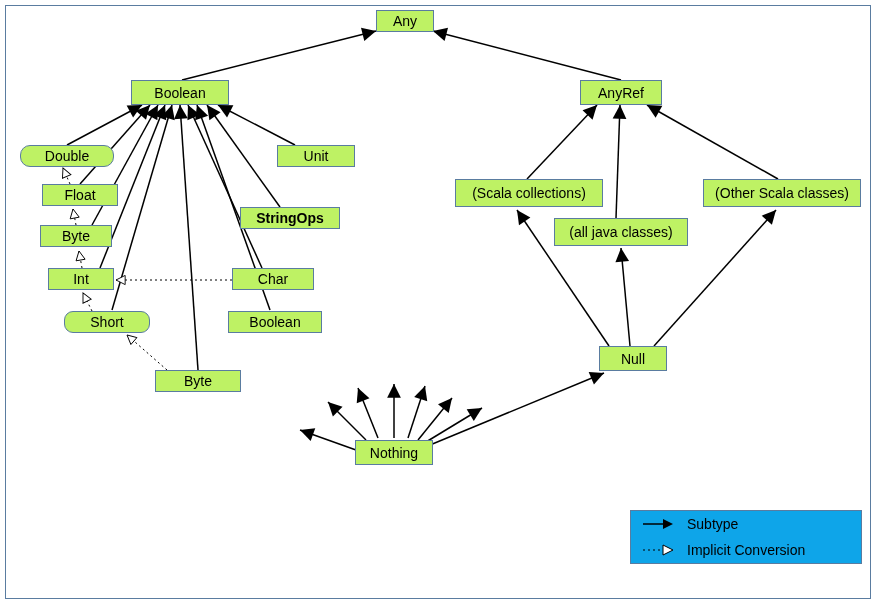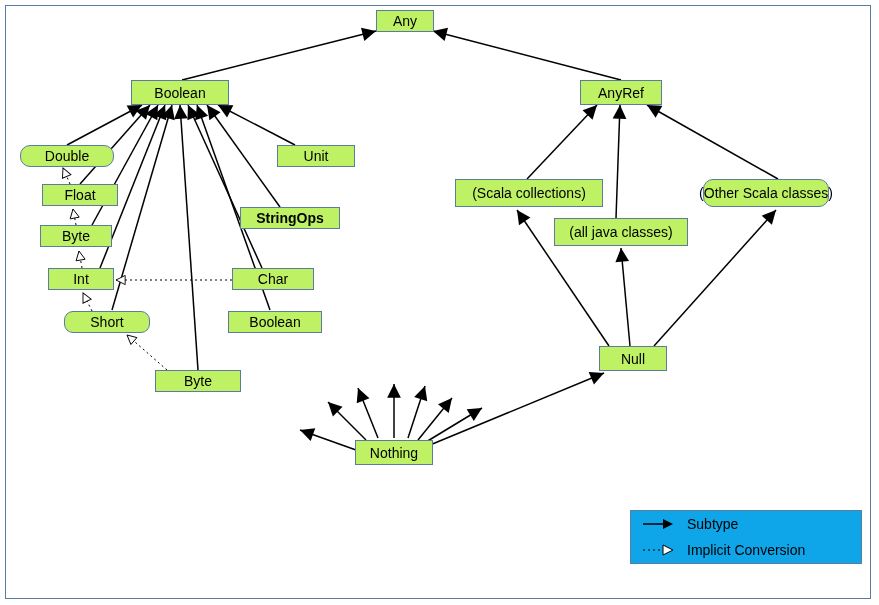--- a/index.html
+++ b/index.html
@@ -155,21 +155,21 @@
 <div class="node" style="left:265px; top:145px; width:78px;  height:22px;margin-left:12px;">
     <span>Unit</span>
   </div>
 
 <div class="node" style="left:455px; top:179px; width:148px; height:28px;">
     <span>(Scala collections)</span>
   </div>
 <div class="node" style="left:554px; top:218px; width:134px; height:28px;">
     <span>(all java classes)</span>
   </div>
-<div class="node" style="left:703px; top:179px; width:126px; height:28px;border-radius:10px;">
+<div class="node" style="left:703px; top:179px; width:158px; height:28px;">
     <span>(Other Scala classes)</span>
   </div>
 
 <div class="node" style="left:599px; top:346px; width:68px;  height:25px;">
     <span>Null</span>
   </div>
 <div class="node" style="left:355px; top:440px; width:78px;  height:25px;">
     <span>Nothing</span>
   </div>
 

